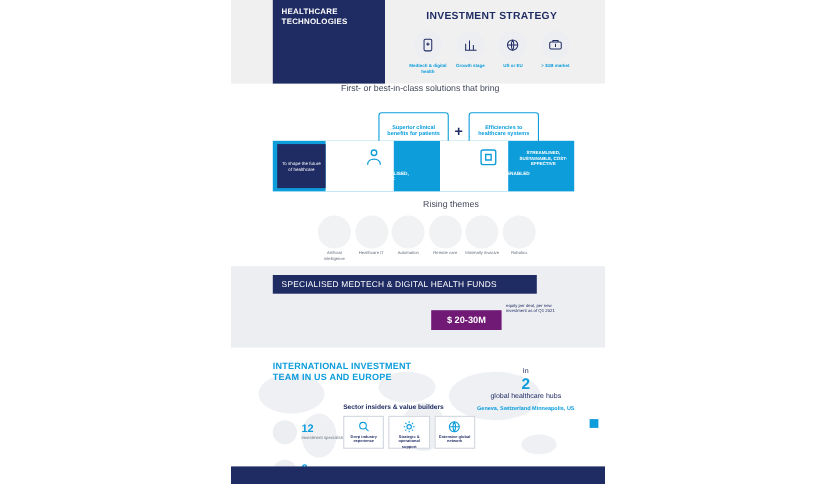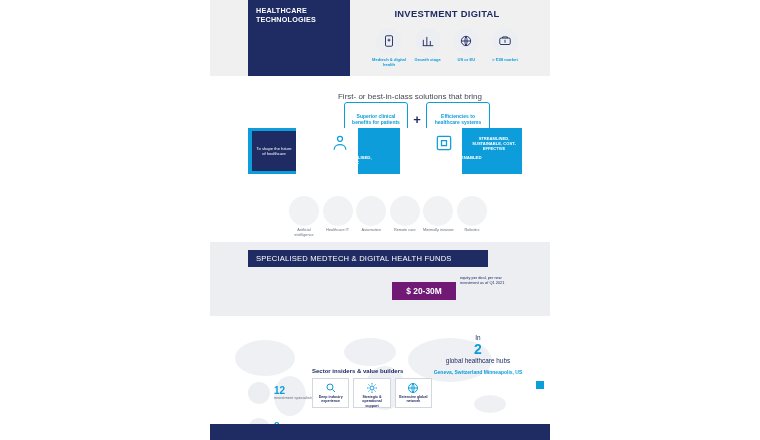--- a/index.html
+++ b/index.html
@@ -12,21 +12,21 @@
   .hdr-navy{position:absolute;left:248px;top:0;width:102px;height:76px;background:#1f2b63;}
   .hdr-title{position:absolute;left:256px;top:6px;width:92px;color:#ffffff;font-size:7.2px;font-weight:bold;line-height:9px;letter-spacing:.2px;}
   .inv-title{position:absolute;left:372px;top:8px;width:150px;text-align:center;color:#1f2b63;font-size:9.4px;font-weight:bold;letter-spacing:.3px;}
 
   .circlerow{position:absolute;left:372px;top:28px;width:150px;display:flex;justify-content:space-between;}
   .citem{width:34px;text-align:center;}
   .circ{width:26px;height:26px;border-radius:50%;background:#eceef1;margin:0 auto;display:flex;align-items:center;justify-content:center;color:#1f2b63;}
   .clab{margin-top:3px;color:#0d9ddb;font-size:4.1px;line-height:5px;font-weight:bold;}
 
   
-  .fb-title{position:absolute;left:310px;top:92px;width:200px;text-align:center;color:#44495a;font-size:8px;}
+  .fb-title{position:absolute;left:310px;top:76px;width:200px;color:#44495a;font-size:8px;}
   .boxrow{position:absolute;left:344px;top:102px;width:146px;display:flex;align-items:center;justify-content:space-between;}
   .bluebox{width:64px;height:34px;border:1px solid #0d9ddb;border-radius:3px;display:flex;align-items:center;justify-content:center;text-align:center;color:#0d9ddb;font-size:5px;line-height:6.2px;font-weight:bold;padding:0 3px;box-sizing:border-box;}
   .plus{color:#1f2b63;font-size:13px;font-weight:bold;}
 
   
   .banner{position:absolute;left:248px;top:128px;width:274px;height:46px;background:#0d9ddb;}
   .bn-left{position:absolute;left:252px;top:131px;width:44px;height:40px;background:#1f2b63;display:flex;align-items:center;justify-content:center;text-align:center;color:#ffffff;font-size:4.1px;line-height:5.2px;padding:0 3px;box-sizing:border-box;}
   .bn-mid{position:absolute;left:300px;top:131px;width:80px;text-align:center;color:#ffffff;font-size:4.3px;line-height:5.4px;font-weight:bold;}
   .bn-ic{width:20px;height:20px;margin:2px auto 2px;display:block;}
   .bn-mid2{position:absolute;left:404px;top:131px;width:80px;text-align:center;color:#ffffff;font-size:4.3px;line-height:5.4px;font-weight:bold;}
@@ -77,21 +77,21 @@
 </style>
 </head>
 <body>
 
 <div class="page">
   <div class="sheet"></div>
 
   <div class="hdr"></div>
   <div class="hdr-navy"></div>
   <div class="hdr-title">HEALTHCARE TECHNOLOGIES</div>
-  <div class="inv-title">INVESTMENT DIGITAL</div>
+  <div class="inv-title">INVESTMENT STRATEGY</div>
 
   <div class="circlerow">
     <div class="citem">
       <div class="circ">
         <svg width="14" height="14" viewBox="0 0 24 24" fill="none" stroke="#1f2b63" stroke-width="1.6">
             <rect x="6" y="3" width="12" height="18" rx="2"></rect>
             <path d="M12 8v5M9.5 10.5h5"></path>
           </svg>
       </div>
       <div class="clab">Medtech &amp; digital health</div>
@@ -144,20 +144,21 @@
   </div>
   <div class="bn-mid2">
     <svg class="bn-ic" viewBox="0 0 24 24" fill="none" stroke="#0d9ddb" stroke-width="1.5">
         <rect x="4" y="4" width="16" height="16" rx="2"></rect>
         <path d="M9 9h6v6H9z"></path>
       </svg>
     <span>CONNECTED, DIGITAL, AI-ENABLED</span>
   </div>
   <div class="bn-right">STREAMLINED, SUSTAINABLE, COST-EFFECTIVE</div>
 
+  <div class="rt-title">Rising themes</div>
   <div class="rtrow">
     <div class="rtitem">
       <div class="rtcirc"></div>
       <div class="rtlab">Artificial intelligence</div>
     </div>
     <div class="rtitem">
       <div class="rtcirc"></div>
       <div class="rtlab">Healthcare IT</div>
     </div>
     <div class="rtitem">
@@ -189,20 +190,21 @@
       <g fill="#cfd6e0">
         <ellipse cx="55" cy="40" rx="30" ry="18"></ellipse>
         <ellipse cx="80" cy="78" rx="16" ry="20"></ellipse>
         <ellipse cx="160" cy="34" rx="26" ry="14"></ellipse>
         <ellipse cx="175" cy="70" rx="20" ry="22"></ellipse>
         <ellipse cx="240" cy="42" rx="42" ry="22"></ellipse>
         <ellipse cx="280" cy="86" rx="16" ry="9"></ellipse>
       </g>
     </svg>
   </div>
+  <div class="t-title">INTERNATIONAL INVESTMENT TEAM IN US AND EUROPE</div>
 
   <div class="hubs">
     <div class="hub1">In</div>
     <div class="hubnum">2</div>
     <div class="hub2">global healthcare hubs</div>
     <div class="hubsub">Geneva, Switzerland Minneapolis, US</div>
   </div>
 
   <div class="stat" style="left:248px;top:352px;">
     <div class="statcirc"></div>

